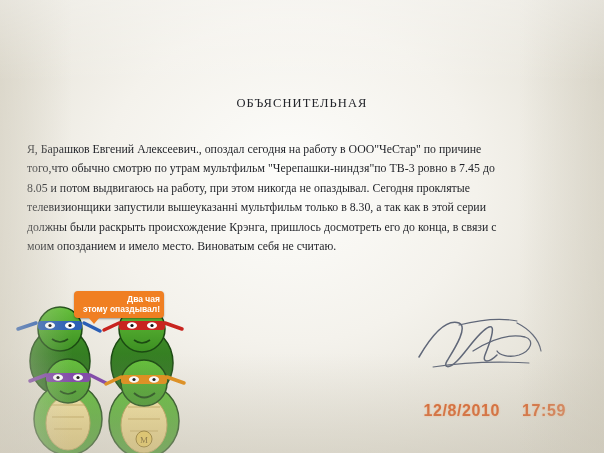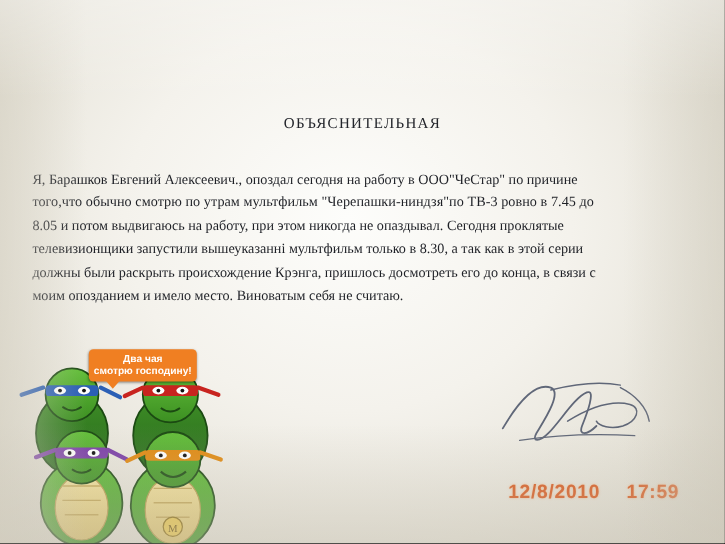--- a/index.html
+++ b/index.html
@@ -94,21 +94,21 @@
     height: 200px;
   }
   #speech {
     position: absolute;
     left: 66px;
     top: 38px;
     width: 82px;
     background: #f07f22;
     border-radius: 4px;
     padding: 3px 4px 4px 4px;
-    text-align: center;
+    text-align: right;
     font-family: "Liberation Sans", sans-serif;
     font-size: 8.5px;
     font-weight: bold;
     color: #ffffff;
     line-height: 10px;
     z-index: 40;
     box-shadow: 0 1px 2px rgba(0,0,0,0.35);
   }
   #speech:after {
     content: "";
@@ -219,18 +219,18 @@
         <circle cx="146" cy="126.5" r="1.6" fill="#111"></circle>
         <path d="M126 140 Q136 149 147 140" stroke="#1b4a12" stroke-width="1.8" fill="none"></path>
         <path d="M159 124 L176 130 M113 124 L98 131" stroke="#e08a12" stroke-width="3.5" stroke-linecap="round"></path>
         <circle cx="136" cy="186" r="8" fill="#e8c64e" stroke="#8a6d16" stroke-width="1"></circle>
         <text x="136" y="190" font-size="9" text-anchor="middle" fill="#6d5310" font-family="Liberation Serif, serif">M</text>
       </g>
     </svg>
 
     <div id="speech">
       <div>Два чая</div>
-      <div>смотрю господину!</div>
+      <div>этому опаздывал!</div>
     </div>
   </div>
 
   <div id="vignette"></div>
 </div>
 
 </body></html>

